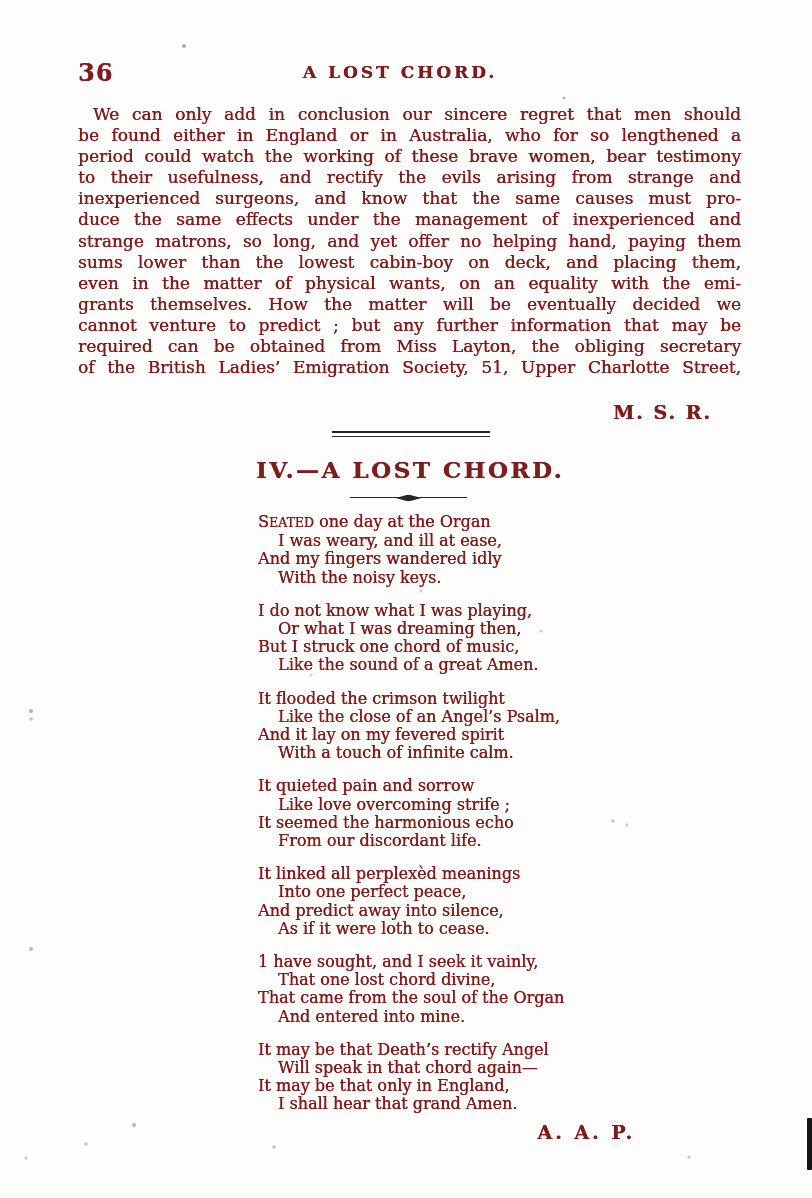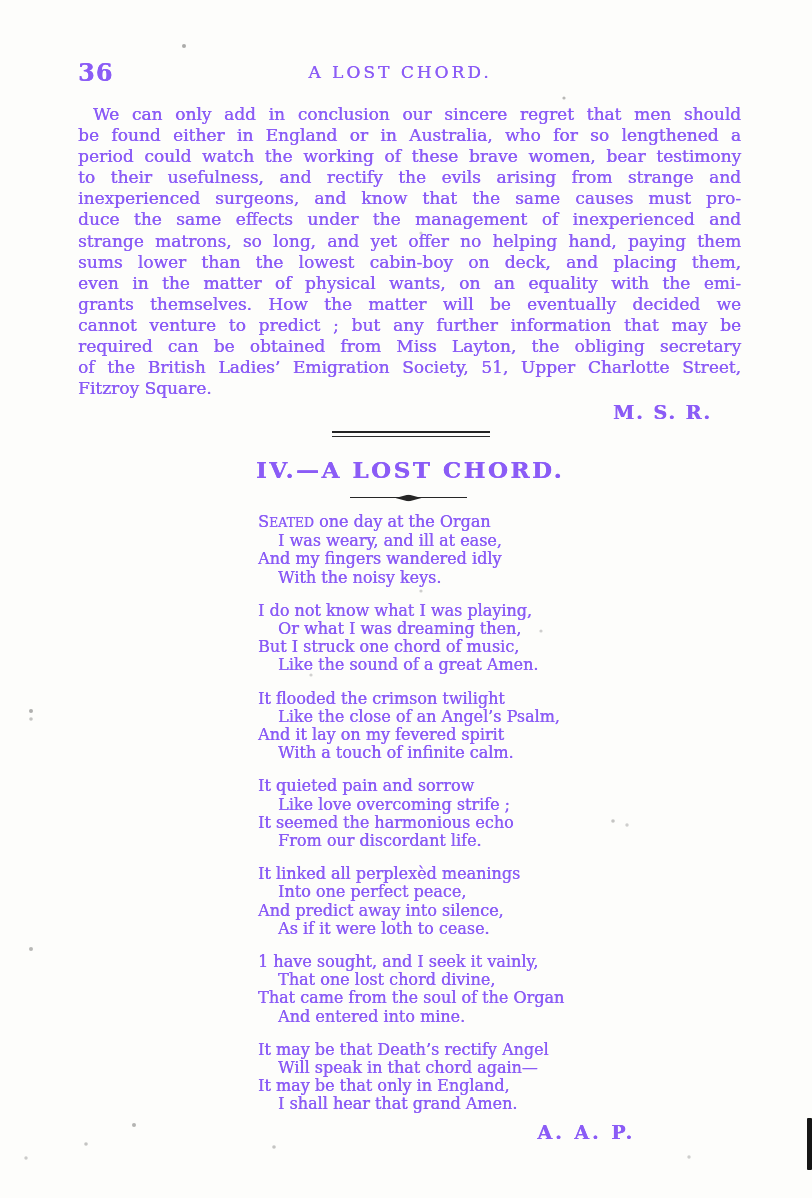--- a/index.html
+++ b/index.html
@@ -3,34 +3,34 @@
 <meta charset="utf-8">
 <style>
   html, body { margin: 0; padding: 0; background: #e8e8e6; }
   .page {
     position: relative;
     width: 812px; height: 1198px;
     margin: 0 auto;
     background: #fdfdfb;
     overflow: hidden;
     font-family: "DejaVu Serif", "Liberation Serif", serif;
-    color: #8b5cf6;
+    color: #7f1d1d;
   }
   
   .ink { text-shadow: 0.35px 0 0 currentColor; }
 
   
   .page-number {
     position: absolute; left: 78px; top: 58px;
     font-size: 24px; font-weight: bold; letter-spacing: 1px;
   }
   .running-head {
     position: absolute; left: 0; top: 62px; width: 800px;
     text-align: center;
-    font-size: 17px; font-weight: normal; letter-spacing: 3px;
+    font-size: 17px; font-weight: bold; letter-spacing: 3px;
   }
 
   
   .prose {
     position: absolute; left: 78px; top: 104px; width: 663px;
     font-size: 17px; line-height: 21.1px;
   }
   .prose-line { text-align: justify; text-align-last: justify; }
   .prose-line.first { text-indent: 15px; }
   .prose-line.last { text-align-last: left; }
@@ -126,21 +126,20 @@
     <div class="prose-line">to their usefulness, and rectify the evils arising from strange and</div>
     <div class="prose-line">inexperienced surgeons, and know that the same causes must pro-</div>
     <div class="prose-line">duce the same effects under the management of inexperienced and</div>
     <div class="prose-line">strange matrons, so long, and yet offer no helping hand, paying them</div>
     <div class="prose-line">sums lower than the lowest cabin-boy on deck, and placing them,</div>
     <div class="prose-line">even in the matter of physical wants, on an equality with the emi-</div>
     <div class="prose-line">grants themselves.  How the matter will be eventually decided we</div>
     <div class="prose-line">cannot venture to predict ; but any further information that may be</div>
     <div class="prose-line">required can be obtained from Miss Layton, the obliging secretary</div>
     <div class="prose-line">of the British Ladies’ Emigration Society, 51, Upper Charlotte Street,</div>
-    <div class="prose-line last">Fitzroy Square.</div>
   </div>
 
   <div class="article-signature ink">M. S. R.</div>
 
   <div class="double-rule"></div>
 
   <div class="section-heading ink">IV.—A LOST CHORD.</div>
 
   <div class="ornament">
     <div class="bar"></div>

